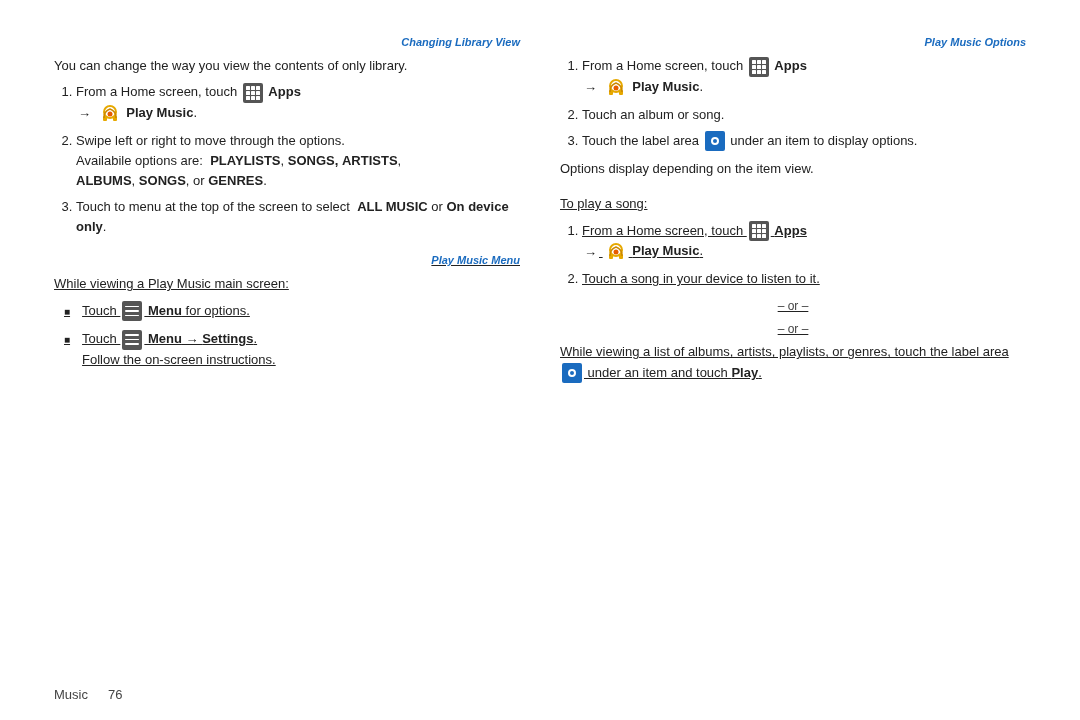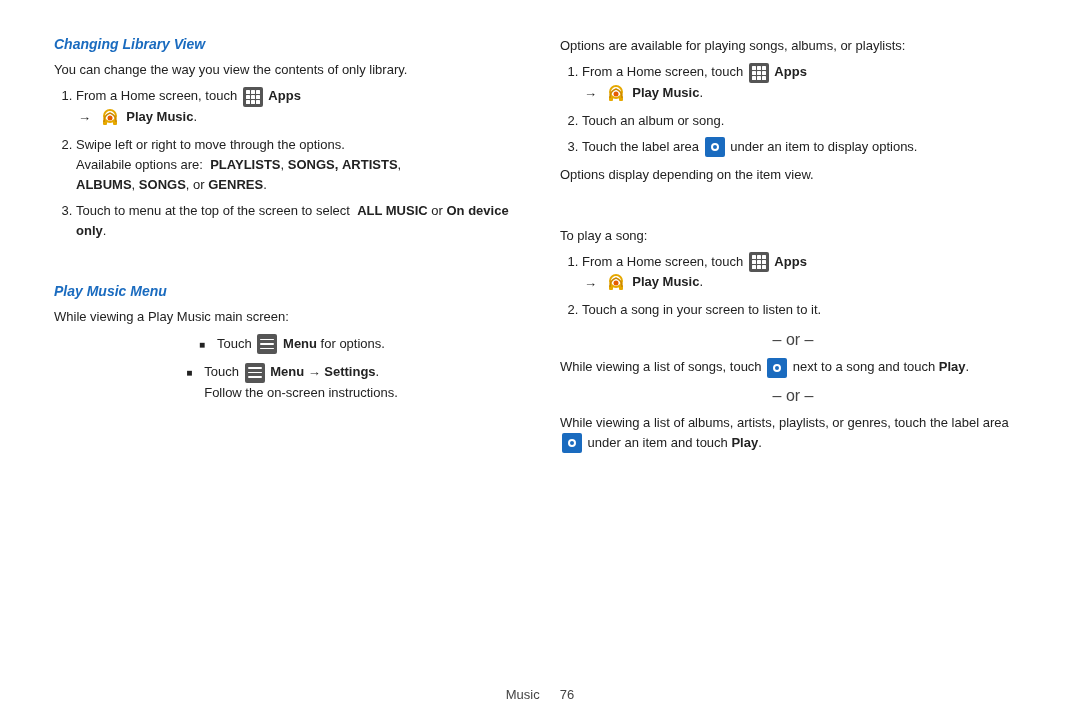--- a/index.html
+++ b/index.html
@@ -23,22 +23,23 @@
     .column {
       flex: 1;
       display: flex;
       flex-direction: column;
       gap: 0;
     }
     .section-title {
       color: #1a6bbf;
       font-style: italic;
       font-weight: bold;
-      font-size: 14px;
+      font-size: 11px;
       margin-bottom: 8px;
+      text-align: right;
     }
     p {
       margin-bottom: 6px;
       line-height: 1.55;
     }
     ol {
       margin-left: 22px;
       margin-bottom: 8px;
     }
     ol li {
@@ -49,21 +50,20 @@
       list-style: none;
       margin-left: 10px;
       margin-bottom: 8px;
     }
     ul.square-list li {
       display: flex;
       align-items: flex-start;
       gap: 6px;
       margin-bottom: 6px;
       line-height: 1.55;
-      justify-content: center;
     }
     ul.square-list li::before {
       content: '■';
       font-size: 10px;
       margin-top: 3px;
       flex-shrink: 0;
     }
     .arrow {
       display: inline-block;
       margin: 0 2px;
@@ -136,29 +136,30 @@
       width: 8px;
       height: 8px;
       border: 2px solid #fff;
       border-radius: 50%;
       position: relative;
     }
     b { font-weight: bold; }
     .or-line {
       text-align: center;
       color: #444;
-      font-size: 16px;
+      font-size: 12px;
       margin: 4px 0;
     }
     .section-gap {
-      margin-top: 34px;
+      margin-top: 9px;
+      text-decoration: underline;
     }
     .footer {
       display: flex;
-      justify-content: center;
+      justify-content: flex-start;
       align-items: center;
       padding: 0 54px 18px 54px;
       gap: 20px;
       color: #444;
       font-size: 13px;
     }
     
     .headphone-svg {
       width: 22px;
       height: 22px;
@@ -247,21 +248,21 @@
           </span>
         </li>
       </ul>
     </div>
 
   </div>
 
   <div class="column">
 
     <div>
-      <p>Options are available for playing songs, albums, or playlists:</p>
+      <div class="section-title">Play Music Options</div>
       <ol>
         <li>
           <span>From a Home screen, touch </span>
           <span class="apps-icon">
             <span class="apps-icon-grid">
               <span></span>
                 <span></span>
                 <span></span>
               <span></span>
                 <span></span>
@@ -323,32 +324,25 @@
               <circle cx="11" cy="9" r="6" fill="none" stroke="#e6a800" stroke-width="2"></circle>
               <rect x="4" y="13" width="4" height="5" rx="1" fill="#e6a800"></rect>
               <rect x="14" y="13" width="4" height="5" rx="1" fill="#e6a800"></rect>
               <path d="M5 15 Q5 8 11 6 Q17 8 17 15" fill="none" stroke="#cc8800" stroke-width="1.5"></path>
               <circle cx="11" cy="11" r="2.5" fill="#e65c00"></circle>
             </svg>
           </span>
           <b> Play Music</b>.
         </li>
         <li>
-          <span>Touch a song in your screen to listen to it.</span>
+          <span>Touch a song in your device to listen to it.</span>
         </li>
       </ol>
 
       <p class="or-line">– or –</p>
-      <p>
-        While viewing a list of songs, touch
-        <span class="label-icon">
-          <span class="label-icon-inner"></span>
-        </span>
-        next to a song and touch <b>Play</b>.
-      </p>
 
       <p class="or-line">– or –</p>
       <p>
         While viewing a list of albums, artists, playlists, or genres, touch the label area
         <span class="label-icon">
           <span class="label-icon-inner"></span>
         </span>
         under an item and touch <b>Play</b>.
       </p>
     </div>

